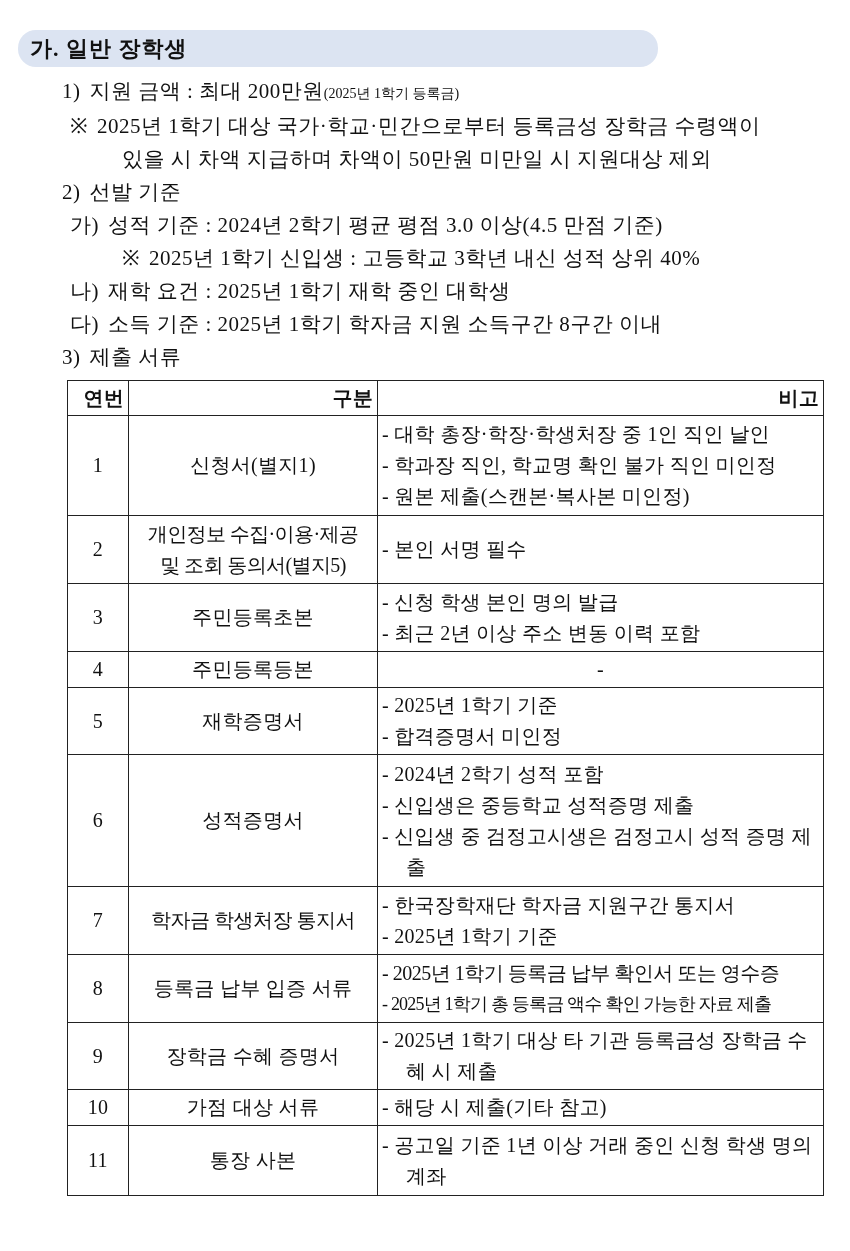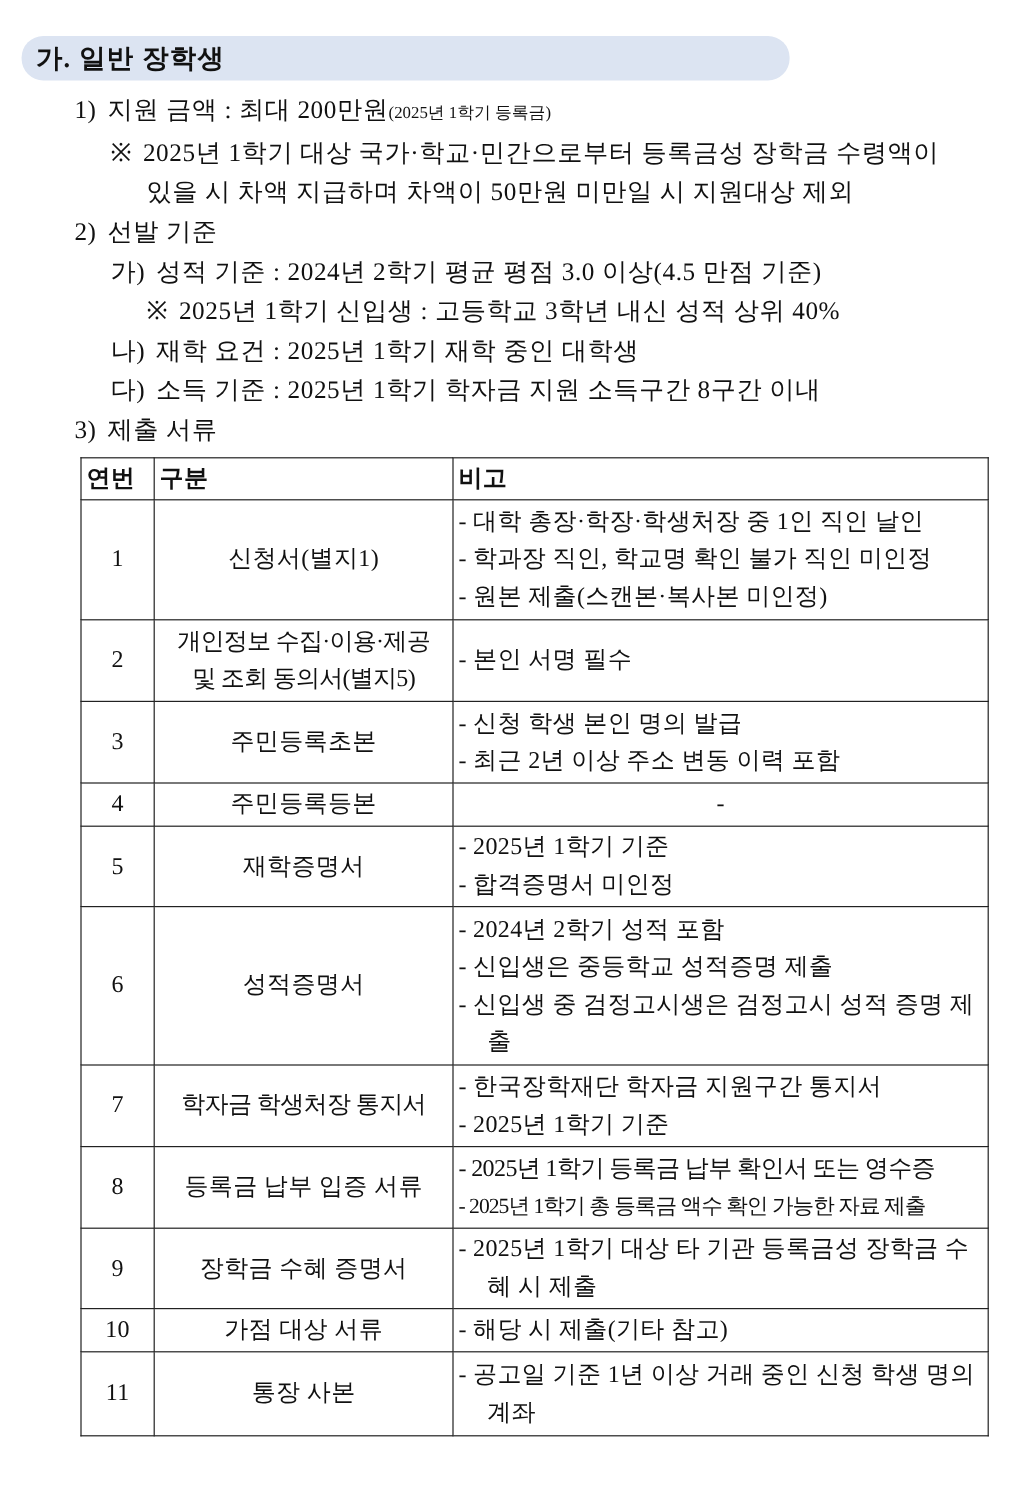--- a/index.html
+++ b/index.html
@@ -21,21 +21,21 @@
     display:flex;align-items:center;
     padding-left:12px;box-sizing:border-box;
     font-size:22px;font-weight:bold;letter-spacing:1px;
     margin-bottom:8px;
     border-radius:18px;
   }
 
   .intro{font-size:21px;line-height:33px;letter-spacing:0.5px;}
   .line{white-space:nowrap;}
   .ind1{margin-left:44px;}
-  .ind2{margin-left:74px;}
+  .ind2{margin-left:52px;}
   .ind3{margin-left:104px;}
   .mk{display:inline-block;margin-right:9px;}
   .small{font-size:14px;letter-spacing:0;}
 
   table.docs{
     border-collapse:collapse;
     margin:6px 0 0 49px;
     table-layout:fixed;
     width:756px;
     font-size:20px;
@@ -45,21 +45,21 @@
     border:1.5px solid #222;
     vertical-align:middle;
     line-height:31px;
     padding:2px 4px;
     box-sizing:border-box;
     overflow:hidden;
   }
   th.col-no,td.cell-no{width:61px;text-align:center;}
   th.col-cat,td.cell-cat{width:249px;text-align:center;}
   th.col-note,td.cell-note{width:446px;text-align:left;padding-left:8px;padding-right:6px;}
-  table.docs th{font-weight:bold;text-align:left;height:34px;line-height:30px;margin-top:25px;}
+  table.docs th{font-weight:bold;text-align:right;height:34px;line-height:30px;margin-top:25px;}
   .note-line{
     padding-left:24px;text-indent:-24px;
     white-space:normal;
   }
   .note-center{text-align:center;padding-left:0;text-indent:0;}
   .cat-line{white-space:nowrap;}
   .cat-left{text-align:left;letter-spacing:-0.6px;padding-left:6px;}
   .tight{letter-spacing:-0.5px;}
   .tighter{font-size:18px;letter-spacing:-0.8px;}
   tr.rh100{height:100px;} tr.rh68{height:68px;} tr.rh66{height:66px;}

